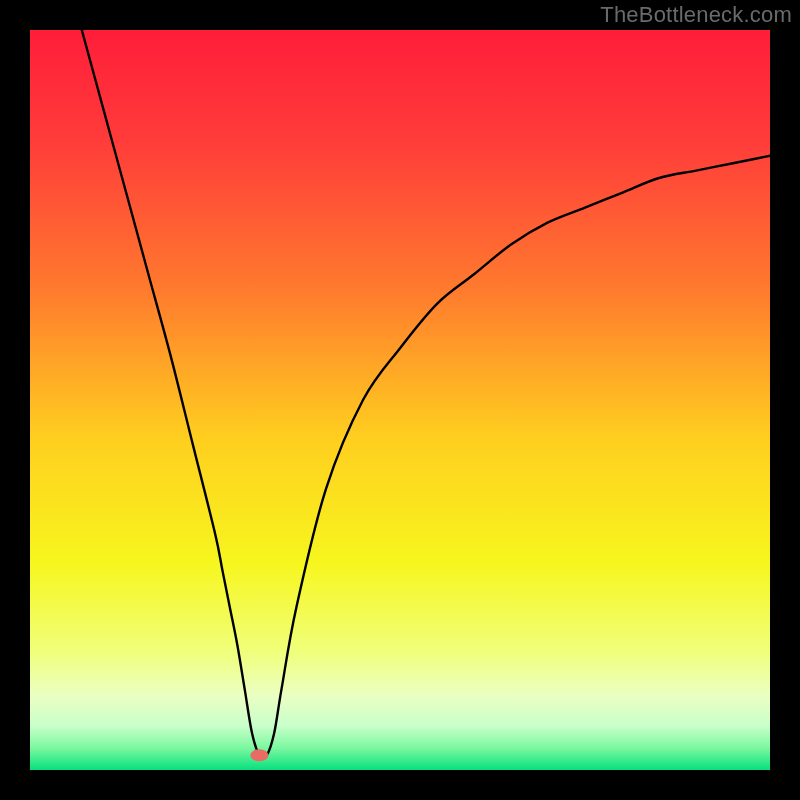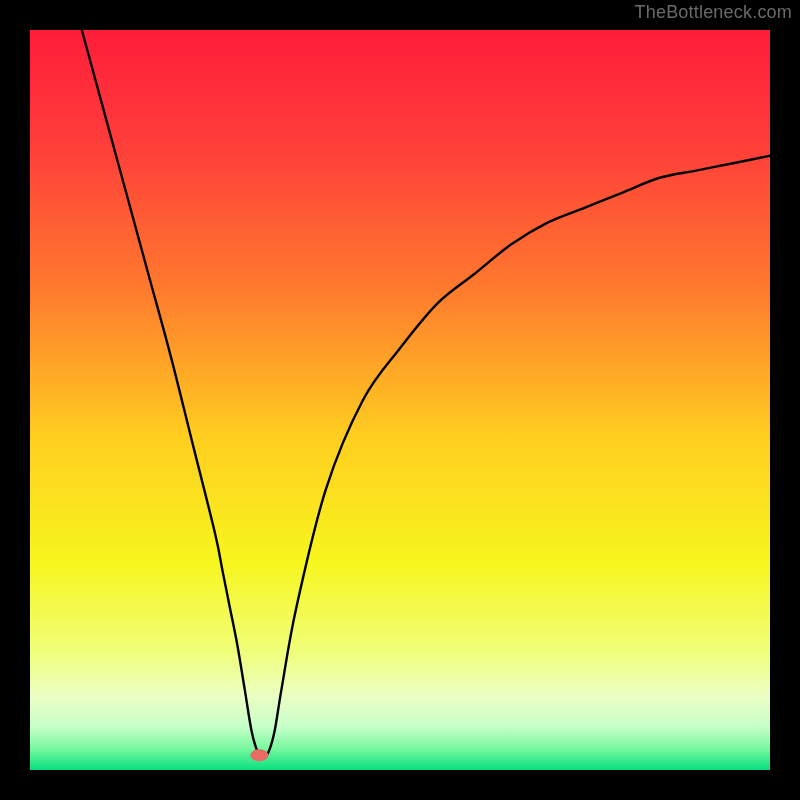--- a/index.html
+++ b/index.html
@@ -17,21 +17,21 @@
     left: 0;
     width: 800px;
     height: 800px;
     background: #000;
   }
   .watermark {
     position: absolute;
     top: 2px;
     right: 8px;
     color: #6a6a6a;
-    font-size: 18px;
+    font-size: 22px;
     letter-spacing: 0.2px;
     font-weight: 400;
     user-select: none;
   }
   .plot-wrap {
     position: absolute;
     left: 30px;
     top: 30px;
     width: 740px;
     height: 740px;

